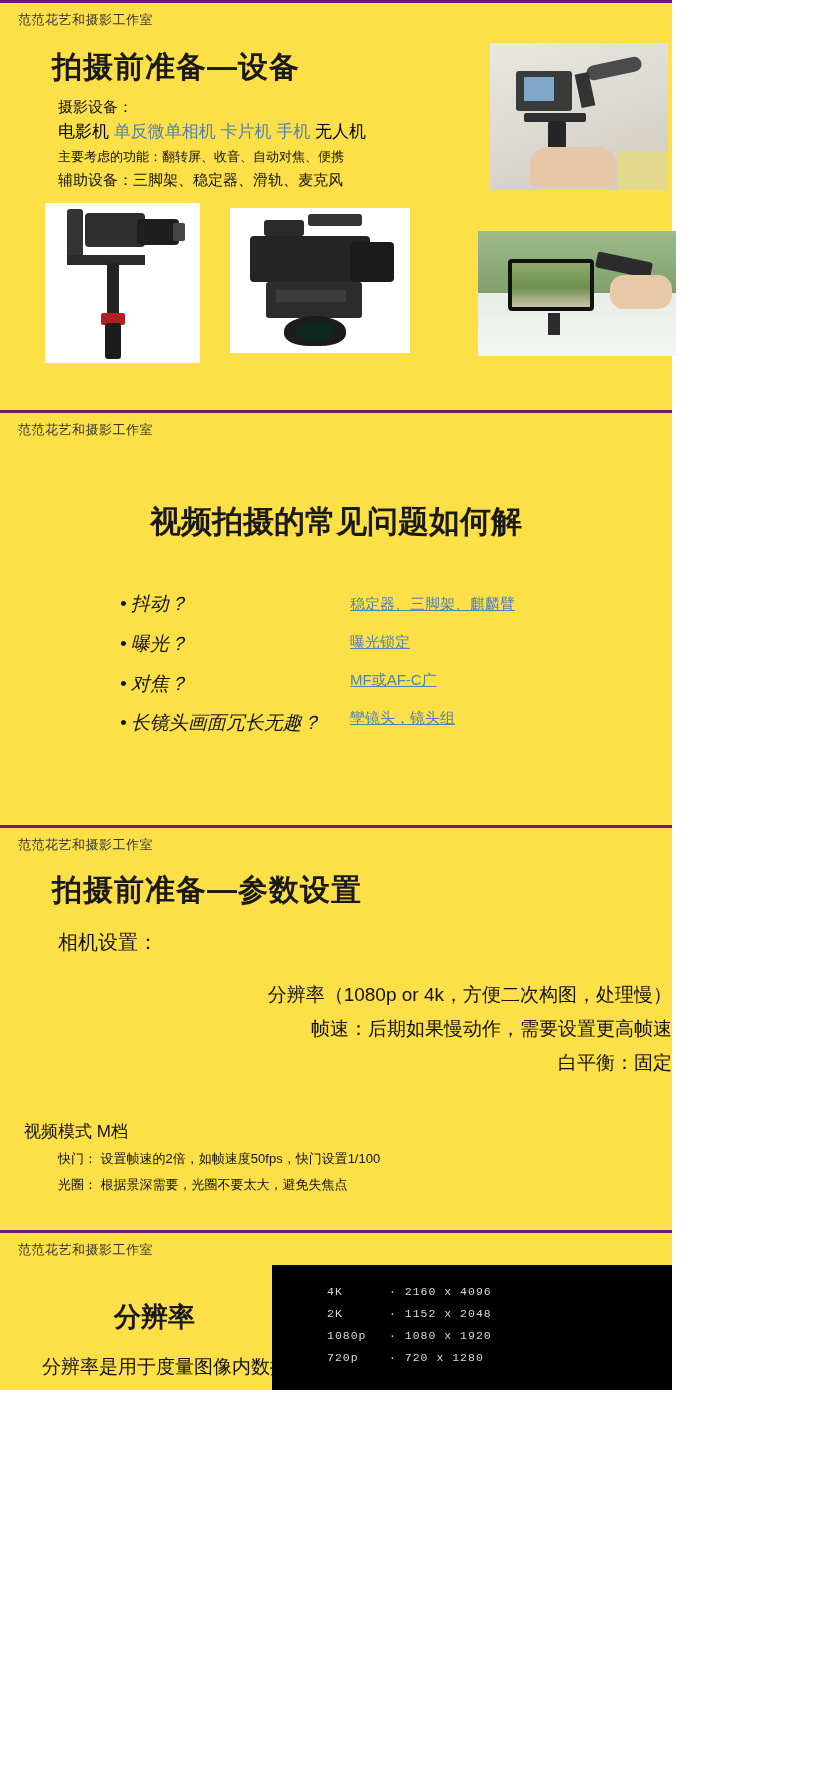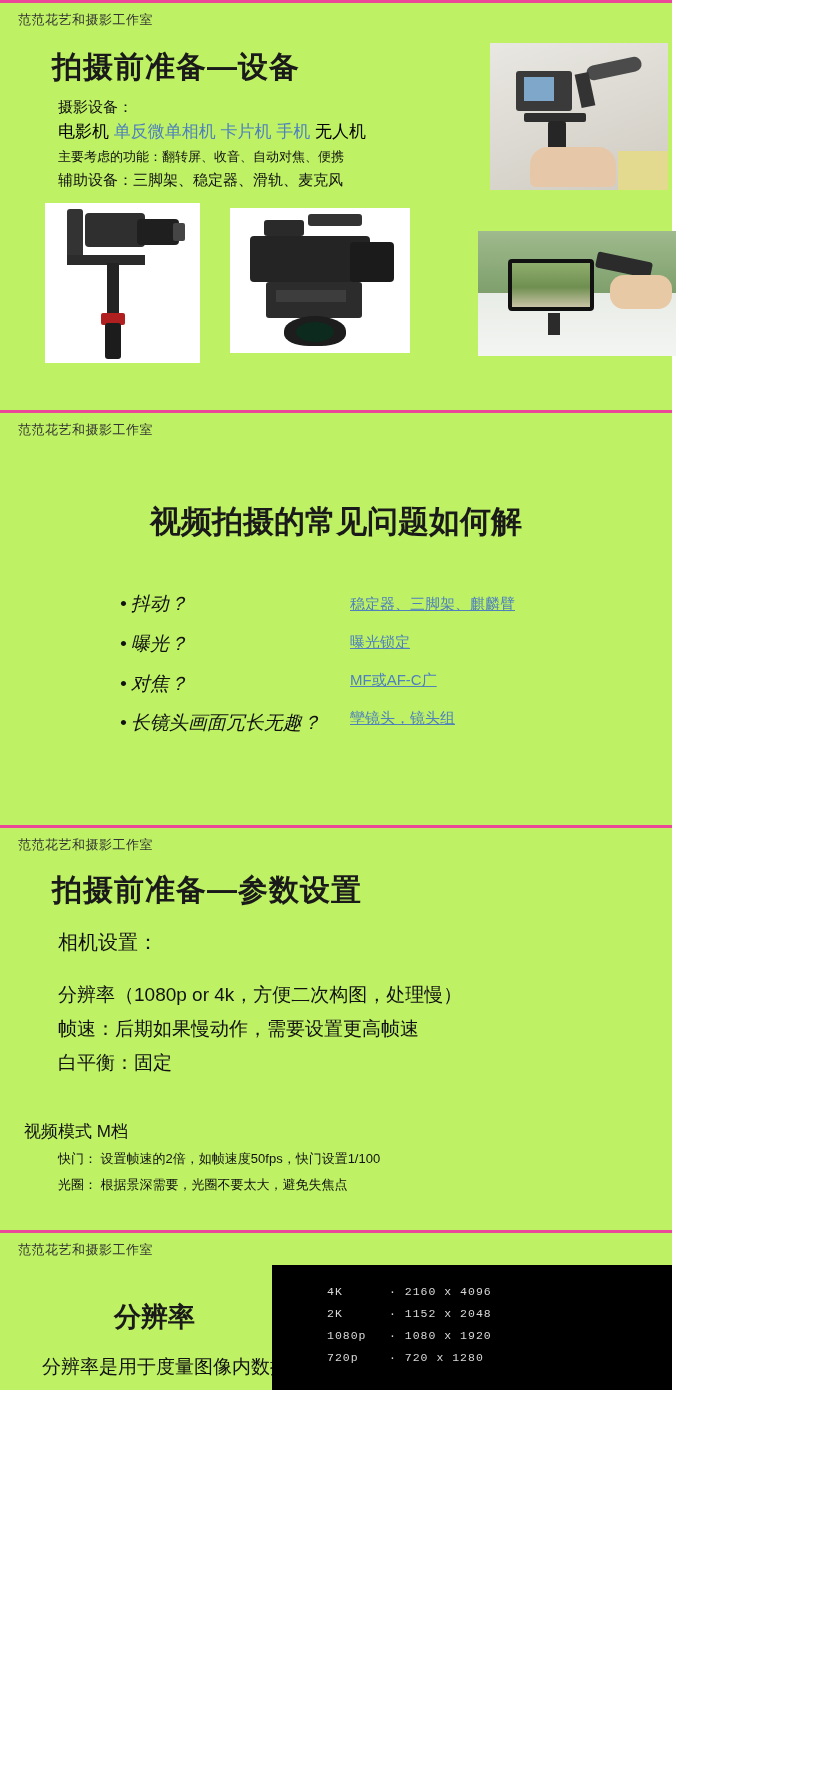--- a/index.html
+++ b/index.html
@@ -15,22 +15,22 @@
   }
   .page {
     width: 820px;
     position: relative;
     background: #fff;
   }
   .slide {
     position: relative;
     width: 672px;
     box-sizing: border-box;
-    background: #bef264;
-    border-top: 3px solid #ec4899;
+    background: #fde047;
+    border-top: 3px solid #701a75;
   }
   .slide-header {
     font-size: 13px;
     color: #333;
     padding: 8px 0 0 18px;
     letter-spacing: 0.5px;
   }
   .slide-title {
     font-size: 30px;
     font-weight: bold;
@@ -97,21 +97,21 @@
     color: #4f81bd;
     margin-bottom: 20px;
     line-height: 1.2;
     text-decoration: underline;
   }
 
   
   #slide3 { height: 405px; }
   #slide3 .slide-title { margin: 16px 8px 0 52px; }
   .s3-sub { font-size: 20px; margin: 18px 0 0 58px; color: #111; }
-  .s3-block { margin: 26px 0 0 58px; }
+  .s3-block { margin: 26px 0 0 58px; text-align: right; }
   .s3-row { font-size: 19px; color: #111; margin-bottom: 8px; }
   .s3-mode { font-size: 17px; margin: 44px 0 0 24px; color: #111; }
   .s3-small { font-size: 13px; color: #111; margin: 6px 0 0 58px; line-height: 1.55; }
   .s3-cut { overflow: hidden; height: 16px; }
 
   
   #slide4 { height: 160px; overflow: hidden; }
   #slide4 .s4-title {
     font-size: 27px; font-weight: bold; color: #1a1a1a;
     margin: 40px 0 0 114px;

